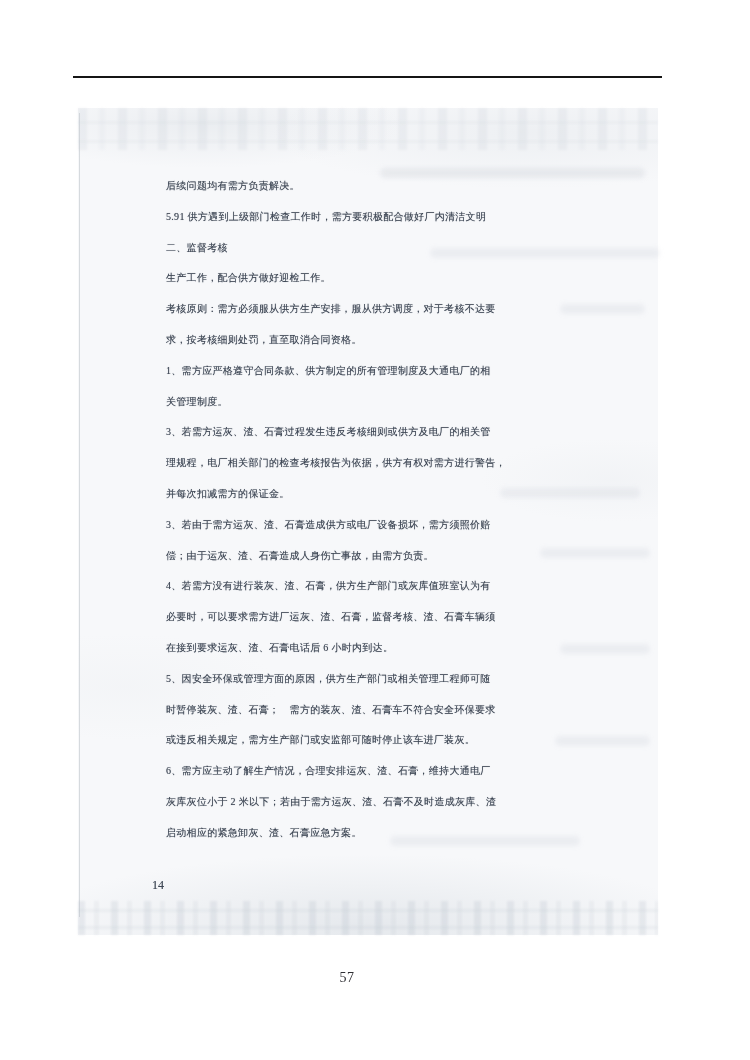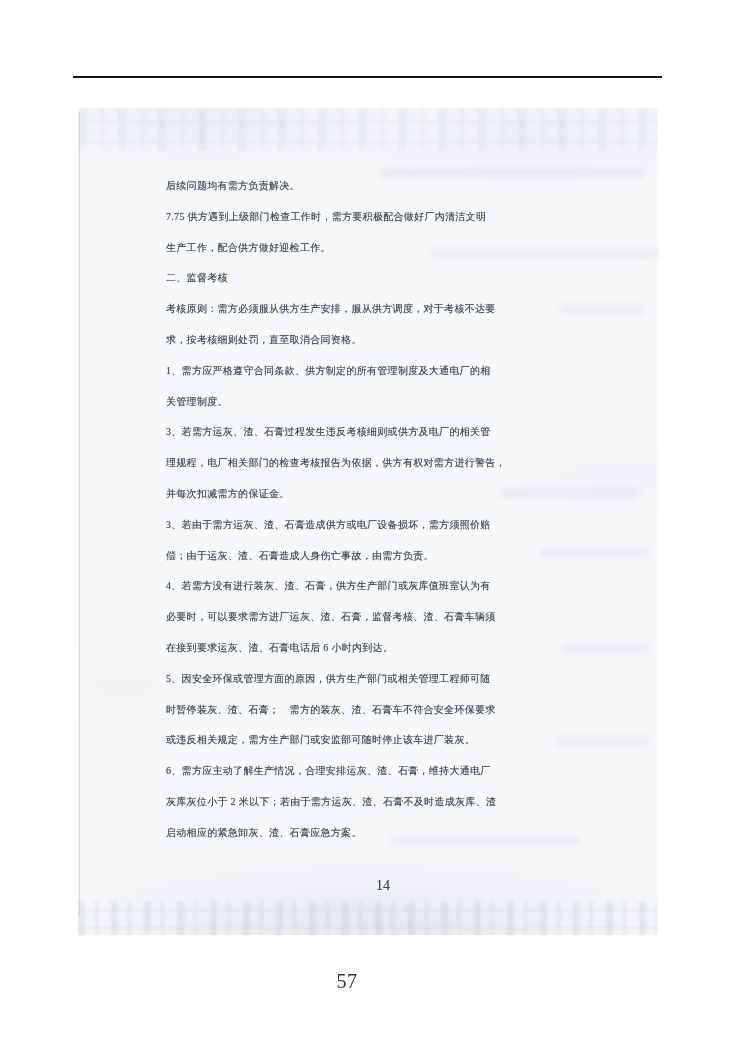--- a/index.html
+++ b/index.html
@@ -100,32 +100,31 @@
     color: #3d4654;
     white-space: nowrap;
     text-shadow: 0 0 0.7px rgba(61, 70, 84, 0.55);
     margin-left: 14px;
   }
   .scan-pageno {
     position: absolute;
     top: 770px;
     left: 74px;
     width: 462px;
-    text-align: center;
-    font-size: 14px;
+    font-size: 12px;
     color: #3d4654;
     text-shadow: 0 0 0.6px rgba(61, 70, 84, 0.5);
   }
   .footer-pageno {
     position: absolute;
     top: 970px;
     left: 0;
     width: 694px;
     text-align: center;
-    font-size: 20px;
+    font-size: 14px;
     color: #2e2e33;
     letter-spacing: 0.5px;
   }
 </style>
 </head>
 <body>
 
 <div class="page">
 
 
@@ -140,23 +139,23 @@
     <div class="smudge" style="left:352px; top:140px; width:230px;"></div>
     <div class="smudge" style="left:482px; top:196px; width:85px;"></div>
     <div class="smudge" style="left:422px; top:380px; width:140px;"></div>
     <div class="smudge" style="left:462px; top:440px; width:110px;"></div>
     <div class="smudge" style="left:482px; top:536px; width:90px;"></div>
     <div class="smudge" style="left:477px; top:628px; width:95px;"></div>
     <div class="smudge" style="left:312px; top:728px; width:190px;"></div>
 
     <div class="text-block">
         <div class="doc-line">后续问题均有需方负责解决。</div>
-        <div class="doc-line">7.75 供方遇到上级部门检查工作时，需方要积极配合做好厂内清洁文明</div>
+        <div class="doc-line">5.91 供方遇到上级部门检查工作时，需方要积极配合做好厂内清洁文明</div>
+        <div class="doc-line">二、监督考核</div>
         <div class="doc-line">生产工作，配合供方做好迎检工作。</div>
-        <div class="doc-line">二、监督考核</div>
         <div class="doc-line">考核原则：需方必须服从供方生产安排，服从供方调度，对于考核不达要</div>
         <div class="doc-line">求，按考核细则处罚，直至取消合同资格。</div>
         <div class="doc-line">1、需方应严格遵守合同条款、供方制定的所有管理制度及大通电厂的相</div>
         <div class="doc-line">关管理制度。</div>
         <div class="doc-line">3、若需方运灰、渣、石膏过程发生违反考核细则或供方及电厂的相关管</div>
         <div class="doc-line">理规程，电厂相关部门的检查考核报告为依据，供方有权对需方进行警告，</div>
         <div class="doc-line">并每次扣减需方的保证金。</div>
         <div class="doc-line">3、若由于需方运灰、渣、石膏造成供方或电厂设备损坏，需方须照价赔</div>
         <div class="doc-line">偿；由于运灰、渣、石膏造成人身伤亡事故，由需方负责。</div>
         <div class="doc-line">4、若需方没有进行装灰、渣、石膏，供方生产部门或灰库值班室认为有</div>

